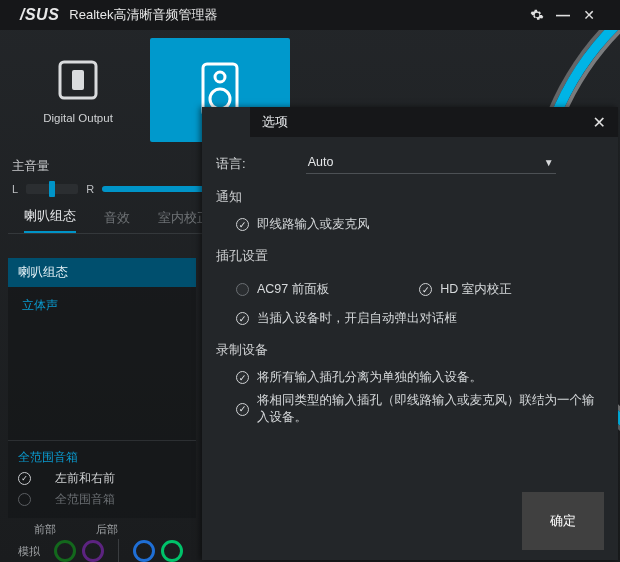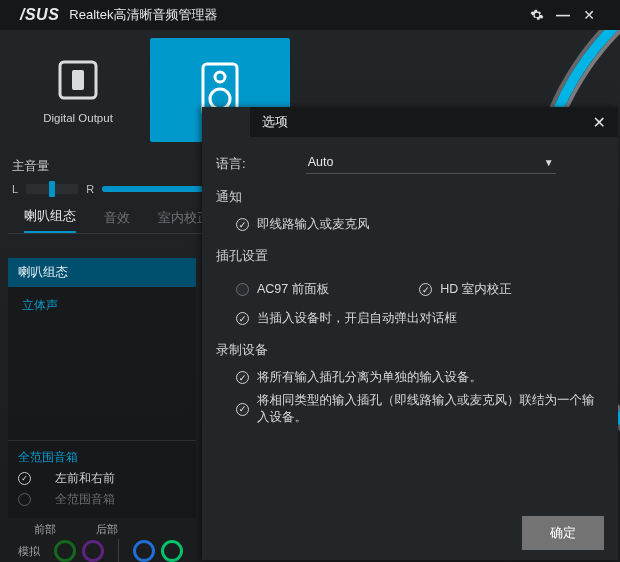--- a/index.html
+++ b/index.html
@@ -114,21 +114,21 @@
     cursor: pointer; font-size: 12.5px; min-width: 250px;
   }
   .select .caret { font-size: 10px; color: #d7d9db; }
   .check { display: flex; align-items: center; gap: 8px; color: #d7dadc; font-size: 12.5px; margin: 6px 0 6px 20px; }
   .chk { width: 13px; height: 13px; border: 1px solid #6b6f73; border-radius: 50%; display: inline-flex; align-items: center; justify-content: center; flex: 0 0 13px; background: #2a2d30;}
   .chk.on { border-color: #d0d2d4; }
   .chk.on::after { content: "✓"; font-size: 9px; color: #eef0f2; }
   .twocol { display: flex; gap: 90px; }
   .modal-foot { padding: 10px 14px; display: flex; justify-content: flex-end; }
   .btn-ok {
-    background: #737373; color: #fff; font-size: 13px; border: none; padding: 8px 28px;
+    background: #404040; color: #fff; font-size: 13px; border: none; padding: 20px 28px;
     cursor: pointer;
   }
 </style>
 </head>
 <body>
 
 <div class="app">
   <div class="arc"></div>
 
   <div class="titlebar">

